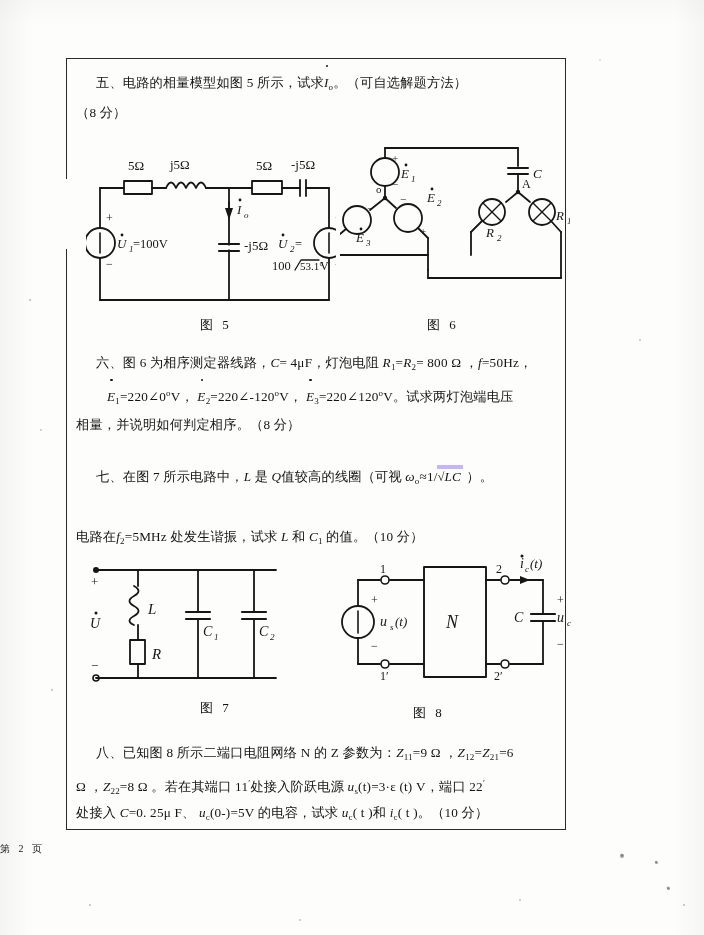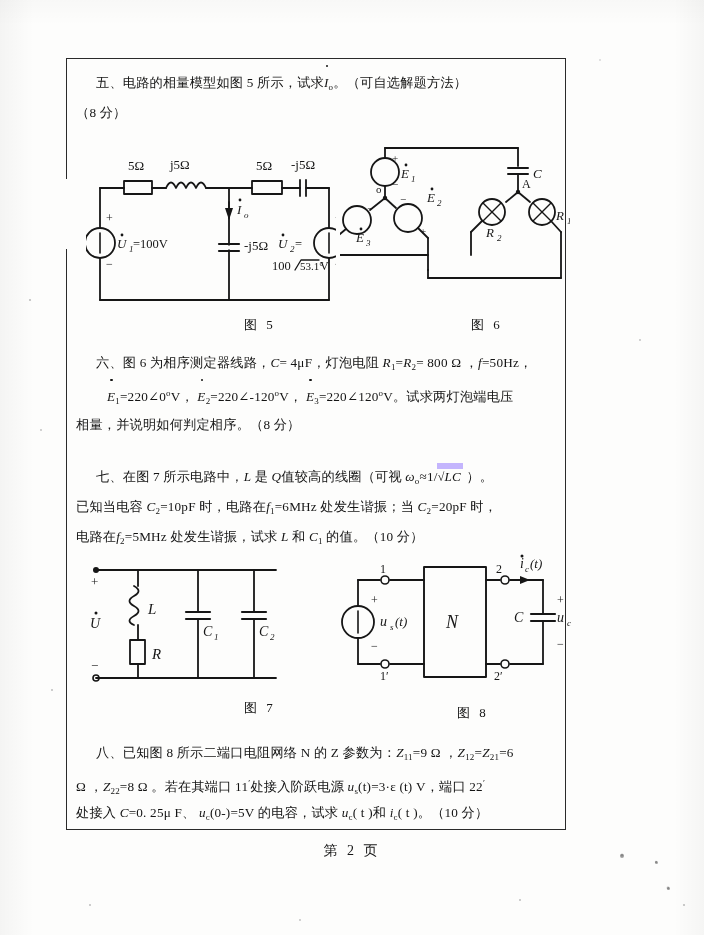--- a/index.html
+++ b/index.html
@@ -72,39 +72,38 @@
   .dot-over::after {
     content: "";
     position: absolute;
     left: 42%;
     top: -3px;
     width: 2.4px; height: 2.4px;
     border-radius: 50%;
     background: #141414;
   }
   .sqrt {
-    border-top: 6px solid #c4b5fd;
+    border-top: 4px solid #c4b5fd;
     padding: 0 2px 0 1px;
     margin-left: -1px;
   }
 
   .fig-caption {
     position: absolute;
     font-size: 13px;
     letter-spacing: 3px;
     color: #141414;
-    margin-left: 44px;
   }
 
   #page-footer {
     position: absolute;
     left: 0; right: 0;
     top: 842px;
-    text-align: center;
-    font-size: 14px;
+    text-align: left;
+    font-size: 10px;
     letter-spacing: 3px;
     color: #161616;
   }
 
   
   .figure { position: absolute; }
   .figure svg { display: block; }
 
   .ink { stroke: #161616; fill: none; stroke-linecap: round; stroke-linejoin: round; }
   .ink-fill { fill: #161616; }
@@ -312,23 +311,20 @@
   <div class="para" style="left:76px; top:378px;margin-left:31px;">
     <span class="dot-over"><i class="v">E</i></span><span class="sub">1</span><span>=220∠0</span><span class="sup">o</span><span>V，</span>&nbsp;<span class="dot-over"><i class="v">E</i></span><span class="sub">2</span><span>=220∠-120</span><span class="sup">o</span><span>V，</span>&nbsp;<span class="dot-over"><i class="v">E</i></span><span class="sub">3</span><span>=220∠120</span><span class="sup">o</span><span>V。试求两灯泡端电压</span>
   </div>
 
   <div class="para" style="left:76px; top:410px;">相量，并说明如何判定相序。（8 分）</div>
 
   <div class="para" style="left:96px; top:462px;">
     <span>七、在图 7 所示电路中，</span><i class="v">L</i><span> 是 </span><i class="v">Q</i><span>值较高的线圈（可视 </span><i class="v">ω</i><span class="sub">o</span><span>≈1/</span><i class="v sqrt"><span style="font-size:12px;">√</span><span>LC</span></i><span> ）。</span>
   </div>
 
-  <div class="para" style="left:76px; top:492px;">
-    <span>已知当电容 </span><i class="v">C</i><span class="sub">2</span><span>=10pF 时，电路在</span><i class="v">f</i><span class="sub">1</span><span>=6MHz 处发生谐振；当 </span><i class="v">C</i><span class="sub">2</span><span>=20pF 时，</span>
-  </div>
 
   <div class="para" style="left:76px; top:522px;">
     <span>电路在</span><i class="v">f</i><span class="sub">2</span><span>=5MHz 处发生谐振，试求 </span><i class="v">L</i><span> 和 </span><i class="v">C</i><span class="sub">1</span><span> 的值。（10 分）</span>
   </div>
 
   <div class="figure" style="left:86px; top:552px;">
     <svg width="230" height="145" viewBox="0 0 230 145">
 
       <path class="ink" stroke-width="1.8" d="M10,18 L190,18"></path>
 

